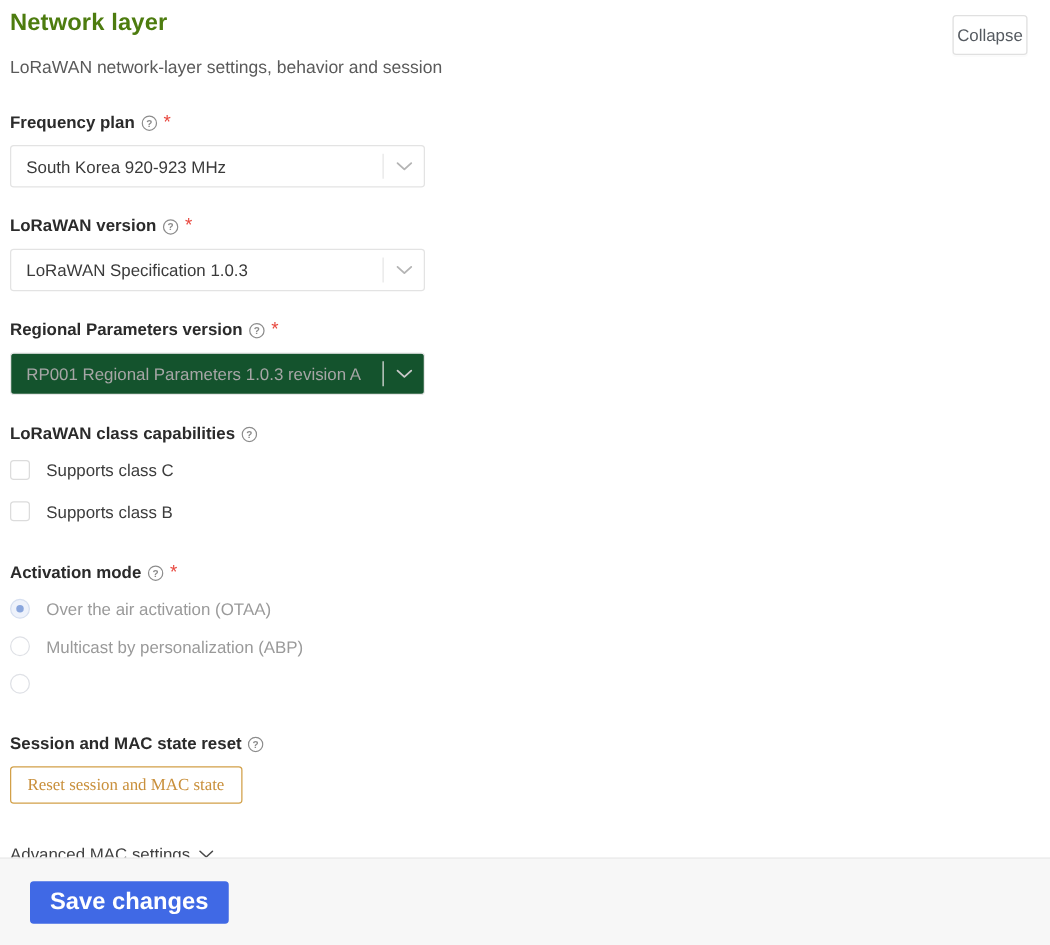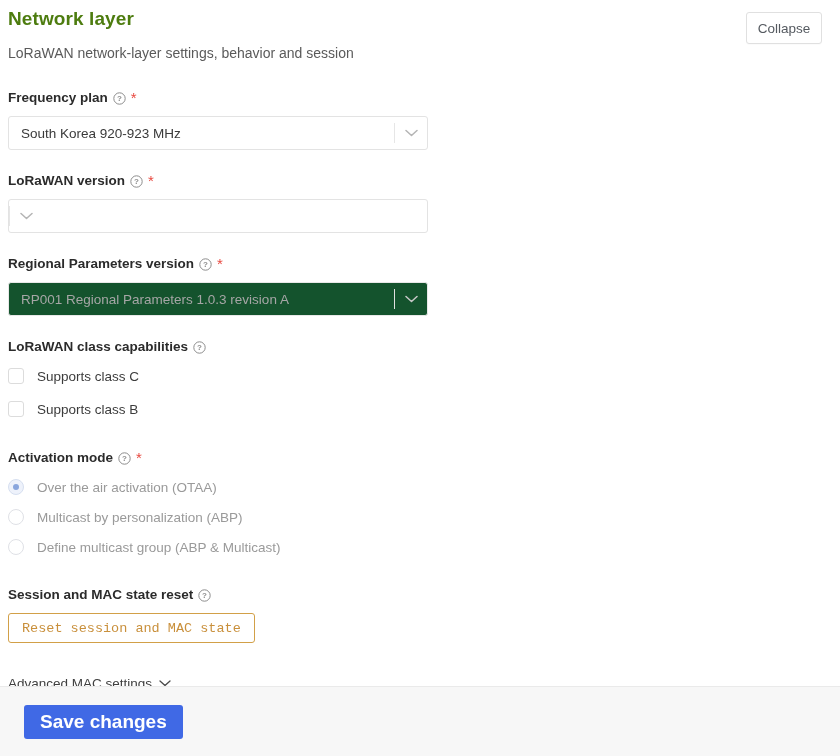--- a/index.html
+++ b/index.html
@@ -43,21 +43,21 @@
     margin: 0;
     padding: 12px 0 0 0;
     font-size: 14px;
     color: #5a5a5a;
     line-height: 19px;
   }
   .collapse-button {
     position: absolute;
     top: 12px;
     right: 18px;
-    width: 76px;
+    width: 60px;
     height: 32px;
     background: #ffffff;
     border: 1px solid #e0e0e0;
     border-radius: 3px;
     color: #555a60;
     font-size: 13.5px;
     font-family: "Liberation Sans", sans-serif;
     cursor: pointer;
     display: flex;
     align-items: center;
@@ -96,21 +96,21 @@
   .required-star {
     color: #e8483f;
     margin-left: 5px;
     font-size: 15px;
     line-height: 10px;
     font-weight: 400;
   }
 
   .select {
     position: relative;
-    width: 420px;
+    width: 332px;
     height: 34px;
     background: #ffffff;
     border: 1px solid #e3e3e3;
     border-radius: 3px;
     display: flex;
     align-items: center;
     cursor: pointer;
   }
   .select.disabled {
     background: #14532d;
@@ -208,21 +208,21 @@
     display: inline-flex;
     align-items: center;
     justify-content: center;
     height: 30px;
     padding: 0 13px;
     background: #ffffff;
     border: 1px solid #d2a048;
     border-radius: 3px;
     color: #c9903c;
     font-size: 13.5px;
-    font-family: Liberation Mono, monospace;
+    font-family: Liberation Serif, serif;
     cursor: pointer;
   }
 
   
   .advanced-link {
     display: inline-flex;
     align-items: center;
     font-size: 13.5px;
     color: #404040;
     cursor: pointer;
@@ -306,20 +306,21 @@
         <span class="label-text">LoRaWAN version</span>
         <span class="help-icon">
           <svg width="13" height="13" viewBox="0 0 13 13">
               <circle cx="6.5" cy="6.5" r="5.7" fill="none" stroke="#8c8c8c" stroke-width="1"></circle>
               <text x="6.5" y="9.4" text-anchor="middle" font-size="8" font-family="Liberation Sans, sans-serif" fill="#8c8c8c">?</text>
             </svg>
         </span>
         <span class="required-star">*</span>
       </div>
       <div class="select">
+        <span class="select-value">LoRaWAN Specification 1.0.3</span>
         <span class="select-divider"></span>
         <span class="select-arrow">
           <svg width="13" height="8" viewBox="0 0 13 8">
               <path d="M1 1.5 L6.5 6.5 L12 1.5" fill="none" stroke="#b4b4b4" stroke-width="1.5" stroke-linecap="round" stroke-linejoin="round"></path>
             </svg>
         </span>
       </div>
     </div>
 
     <div class="gap-22"></div>
@@ -387,21 +388,20 @@
       <div class="radio-row">
         <span class="radio-circle checked"></span>
         <span class="radio-label">Over the air activation (OTAA)</span>
       </div>
       <div class="radio-row">
         <span class="radio-circle"></span>
         <span class="radio-label">Multicast by personalization (ABP)</span>
       </div>
       <div class="radio-row">
         <span class="radio-circle"></span>
-        <span class="radio-label">Define multicast group (ABP &amp; Multicast)</span>
       </div>
     </div>
 
     <div class="gap-20"></div>
 
     
     <div class="field">
       <div class="field-label">
         <span class="label-text">Session and MAC state reset</span>
         <span class="help-icon">

